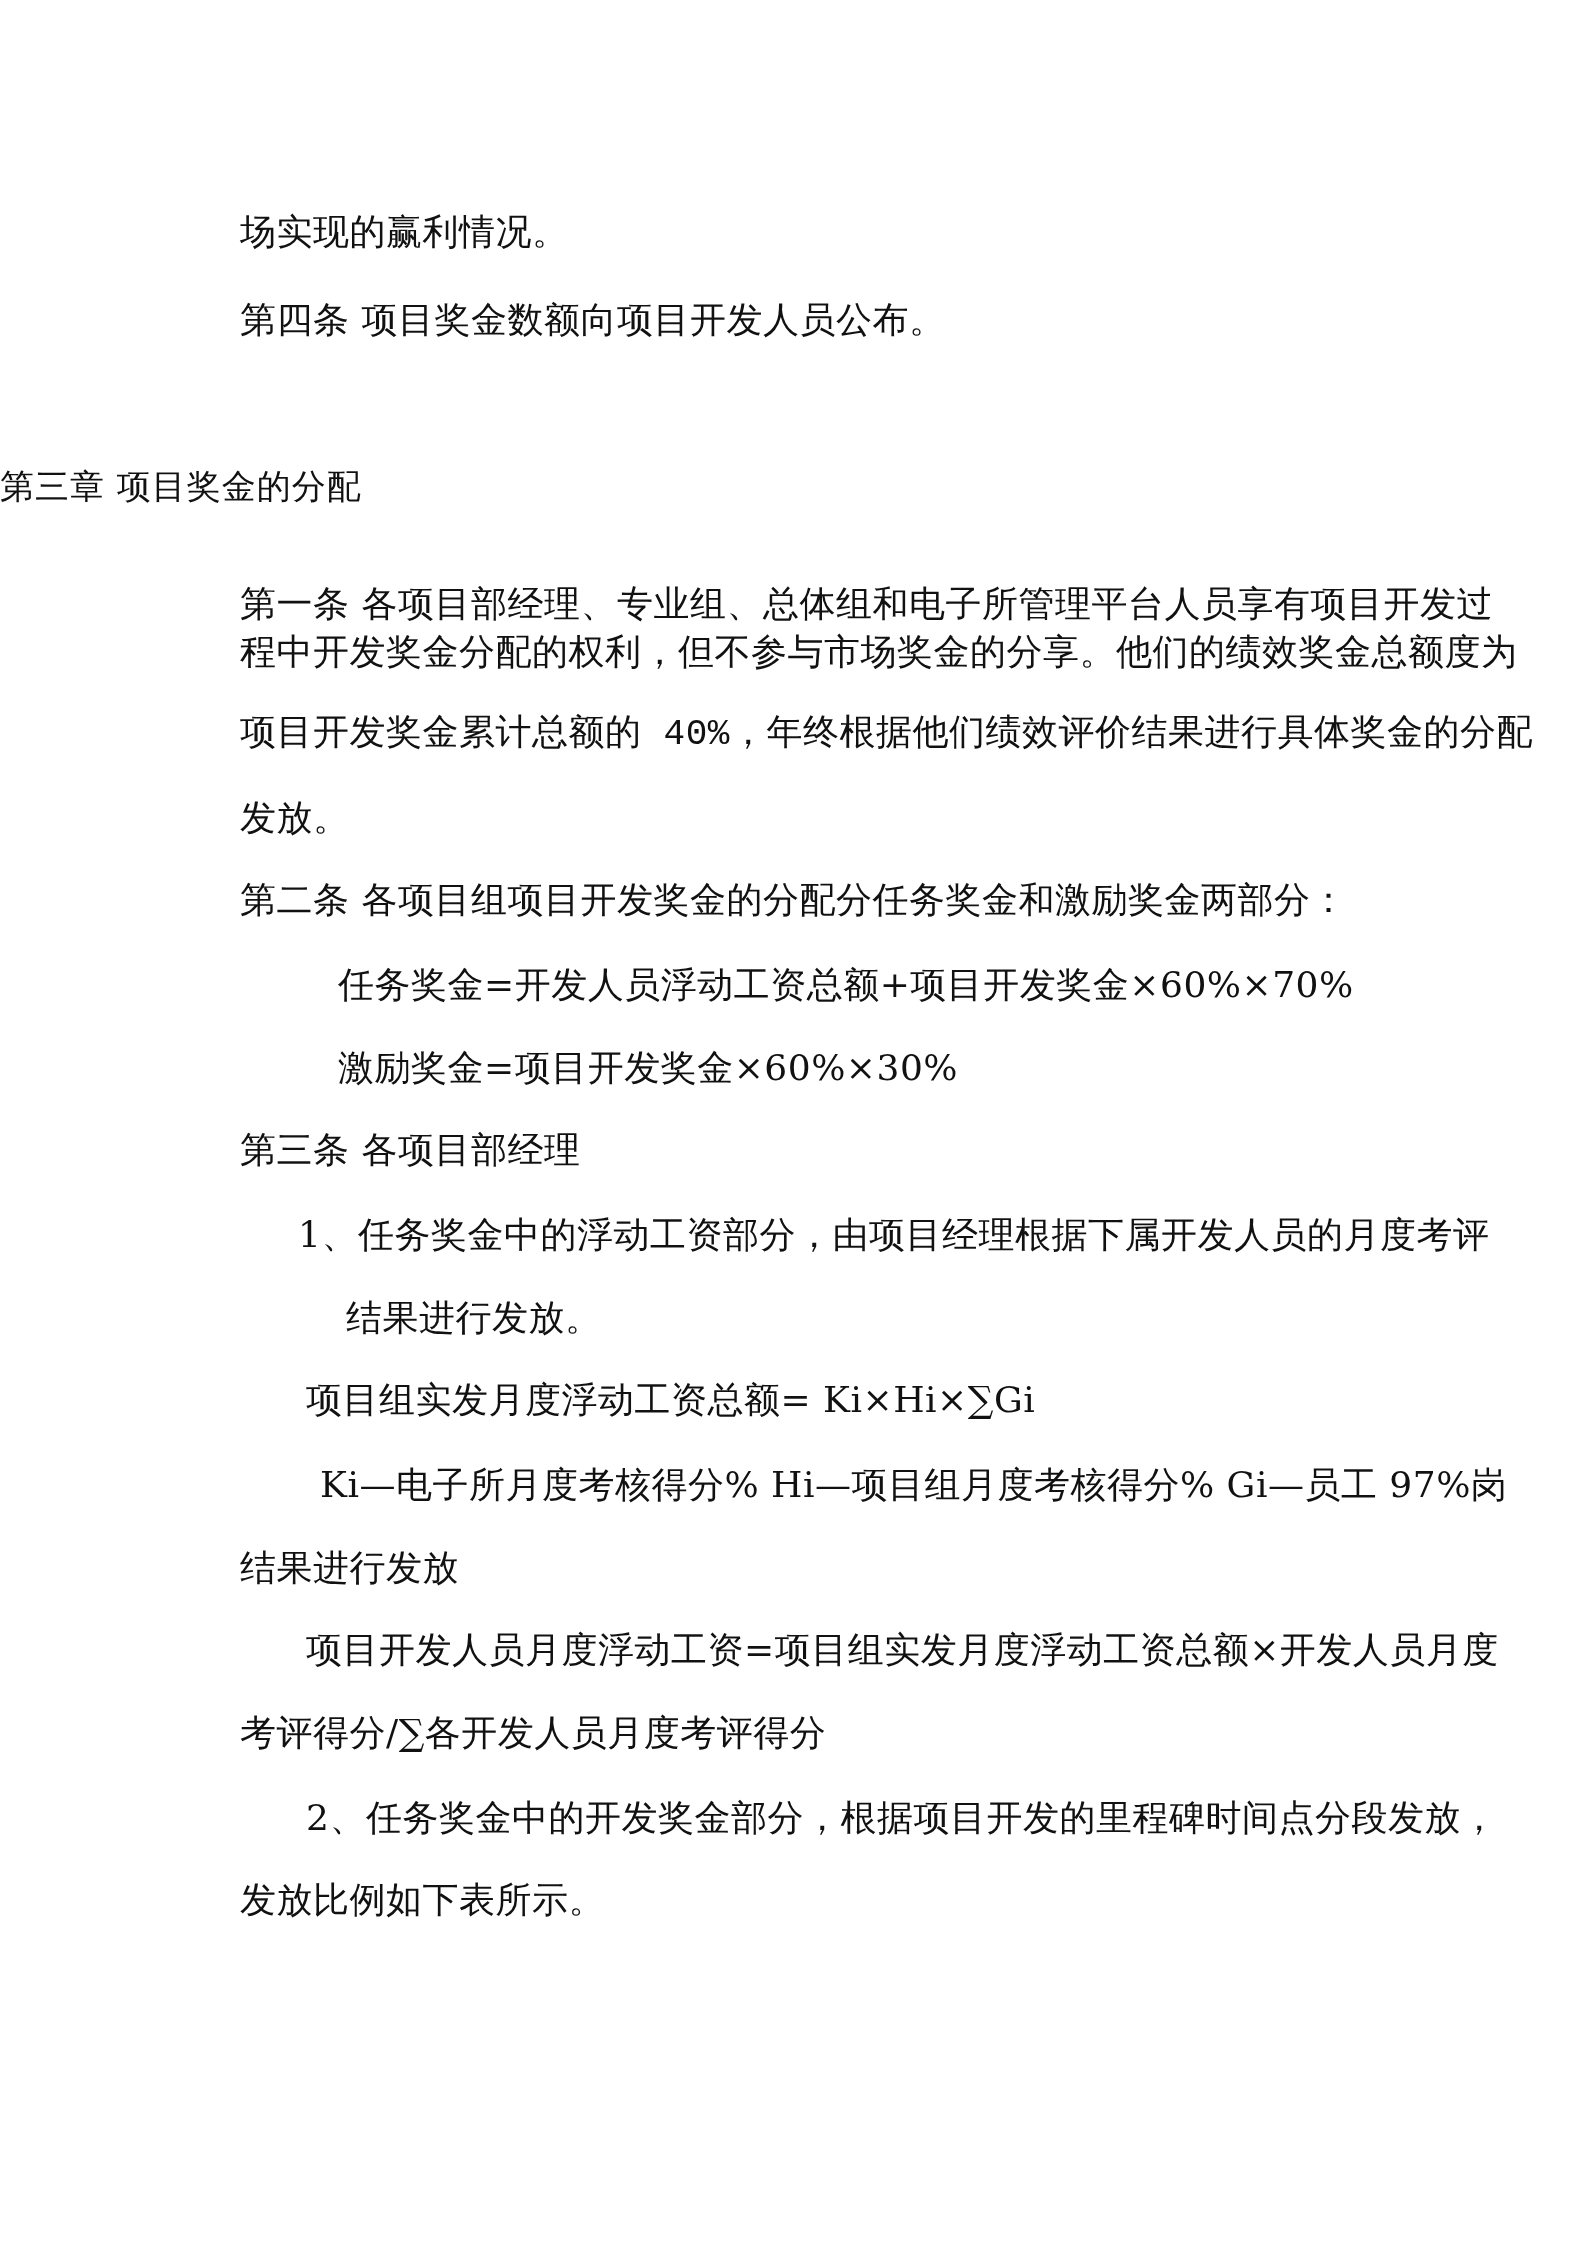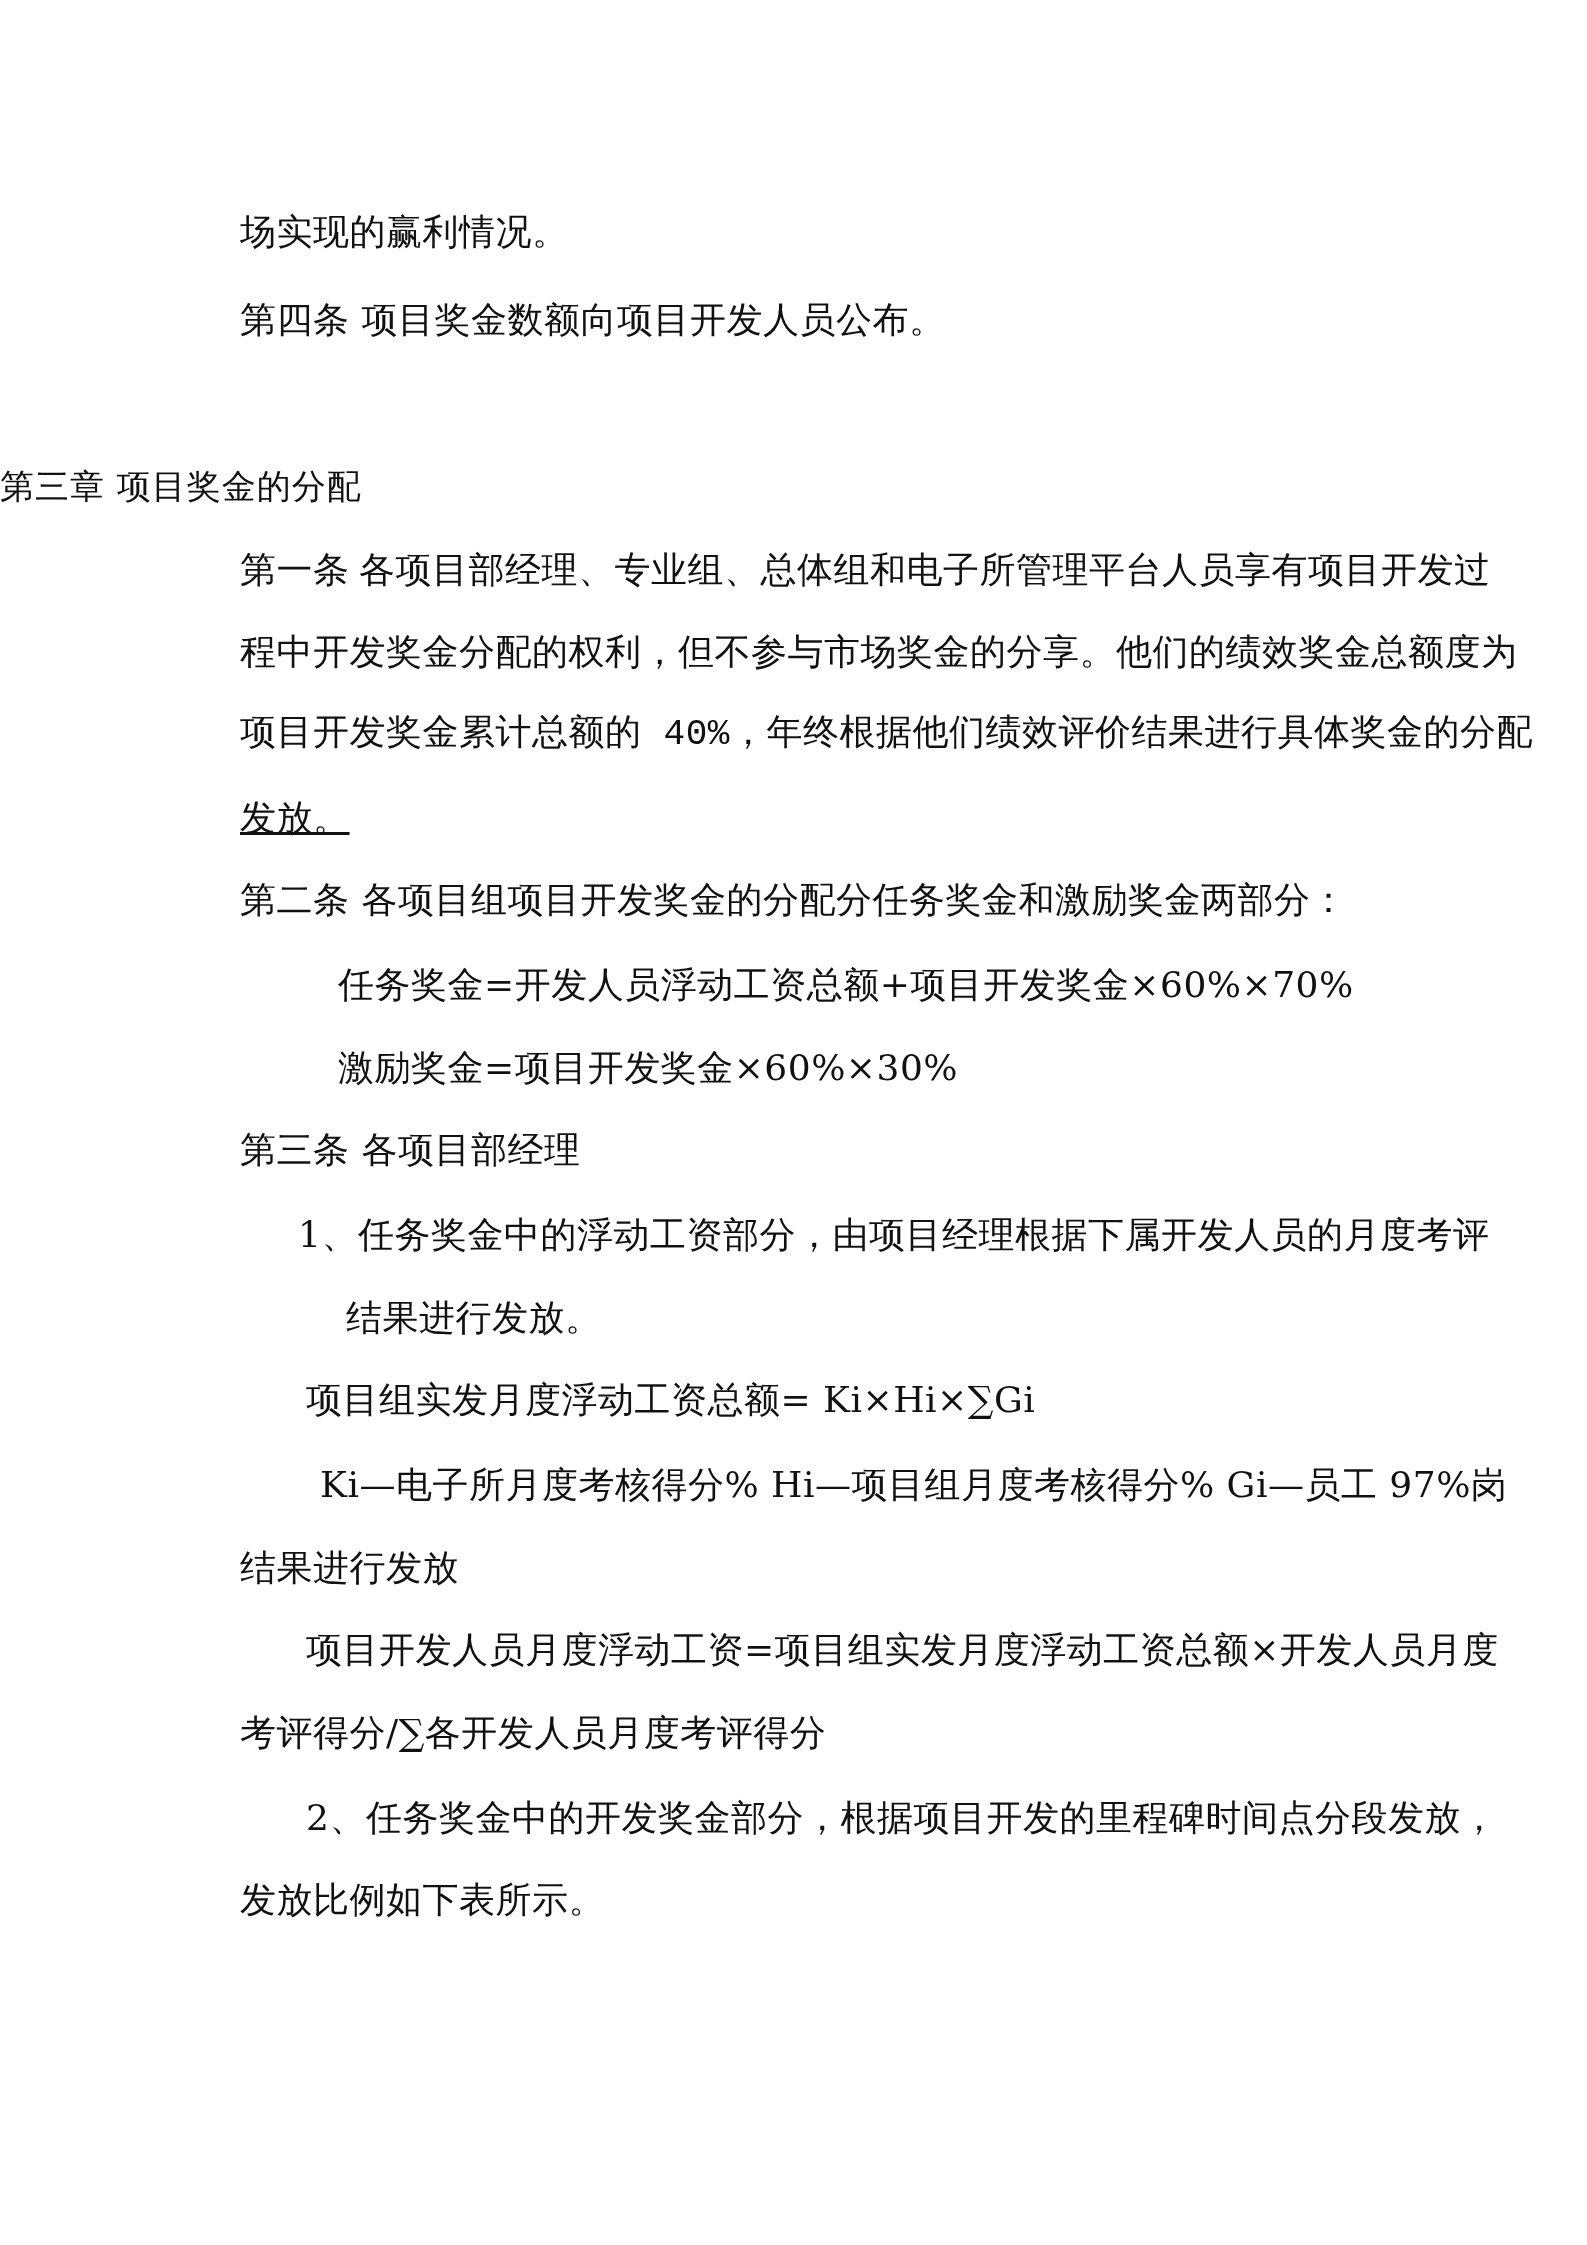--- a/index.html
+++ b/index.html
@@ -12,24 +12,24 @@
 </style>
 </head>
 <body>
 
 <div>
   <div class="line" style="top:214px;">场实现的赢利情况。</div>
   <div class="line" style="top:302px;">第四条  项目奖金数额向项目开发人员公布。</div>
 
   <div class="heading" style="top:466px;">第三章    项目奖金的分配</div>
 
-  <div class="line justify" style="top:552px;font-family:Liberation Serif, serif;">第一条 各项目部经理、专业组、总体组和电子所管理平台人员享有项目开发过</div>
+  <div class="line justify" style="top:586px;">第一条 各项目部经理、专业组、总体组和电子所管理平台人员享有项目开发过</div>
   <div class="line justify" style="top:634px;">程中开发奖金分配的权利，但不参与市场奖金的分享。他们的绩效奖金总额度为</div>
   <div class="line justify" style="top:717px;font-family:Liberation Mono, monospace;">项目开发奖金累计总额的 40%，年终根据他们绩效评价结果进行具体奖金的分配</div>
-  <div class="line" style="top:800px;text-decoration:underline;">发放。</div>
+  <div class="line" style="top:800px;">发放。</div>
 
   <div class="line" style="top:882px;">第二条 各项目组项目开发奖金的分配分任务奖金和激励奖金两部分：</div>
   <div class="line" style="top:967px; left:338px;text-align:center;">任务奖金=开发人员浮动工资总额+项目开发奖金×60%×70%</div>
   <div class="line" style="top:1050px; left:338px;">激励奖金=项目开发奖金×60%×30%</div>
 
   <div class="line" style="top:1132px;">第三条 各项目部经理</div>
   <div class="line" style="top:1217px; left:298px; width:1057px; text-align:justify; text-align-last:justify;">1、任务奖金中的浮动工资部分，由项目经理根据下属开发人员的月度考评</div>
   <div class="line" style="top:1300px; left:346px;">结果进行发放。</div>
 
   <div class="line" style="top:1382px; left:306px;">项目组实发月度浮动工资总额= Ki×Hi×∑Gi</div>

